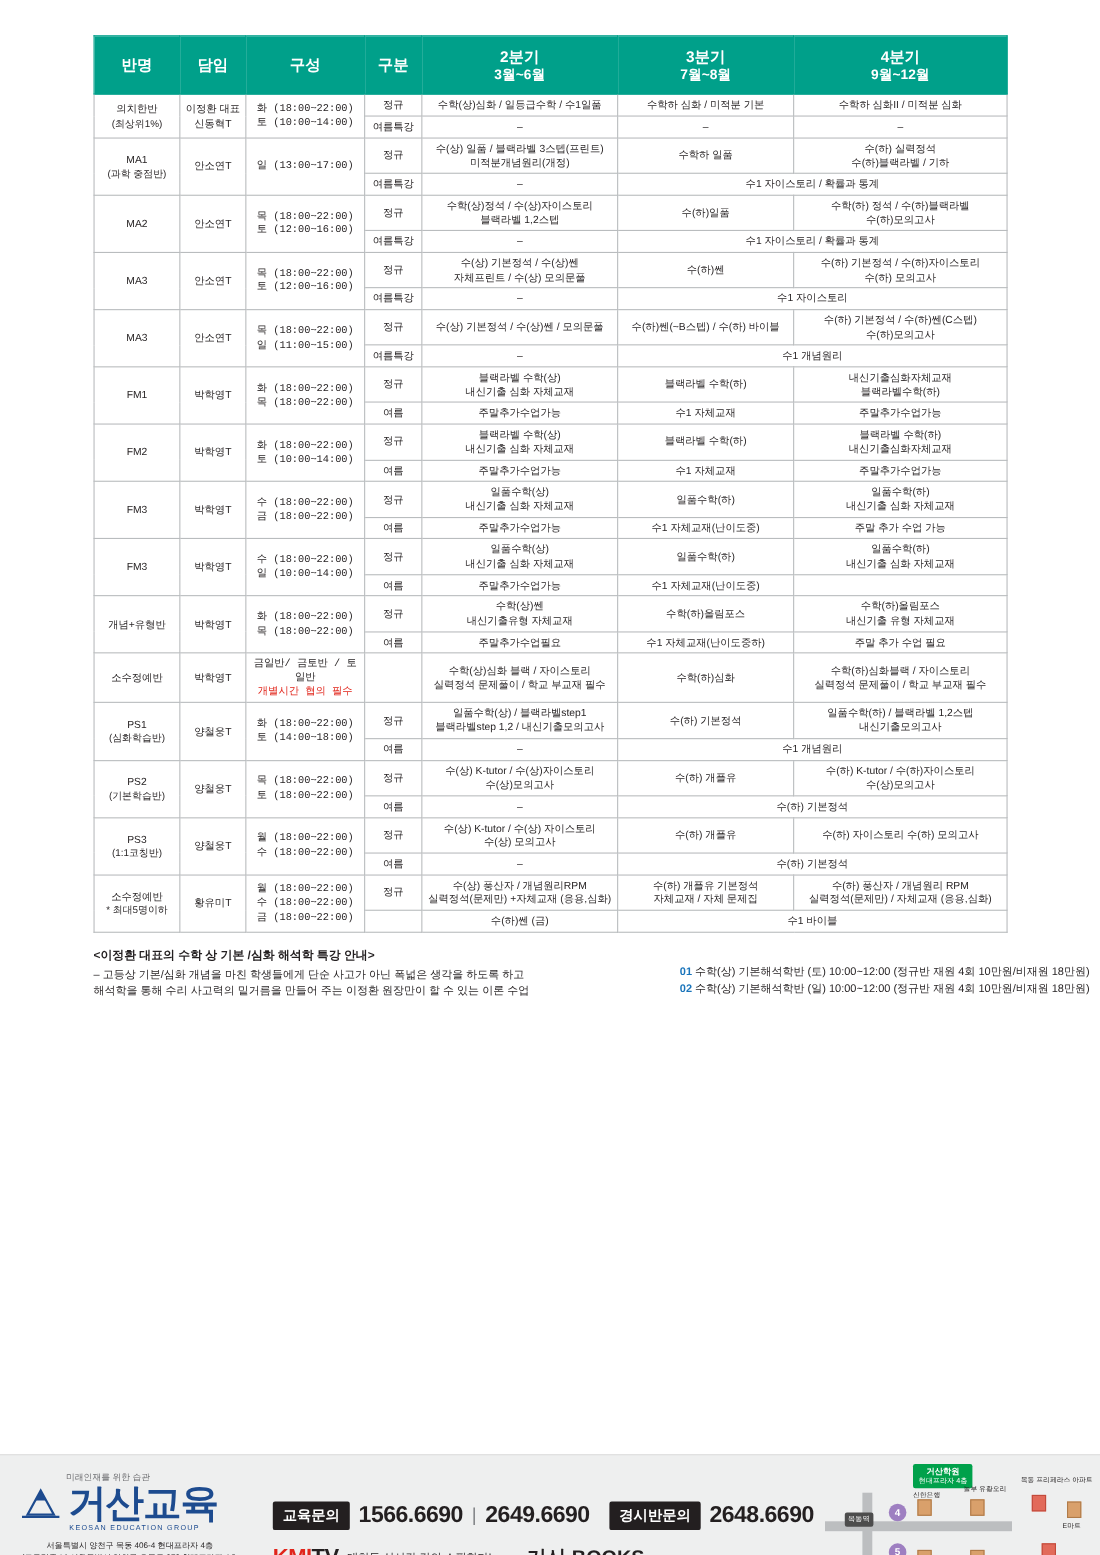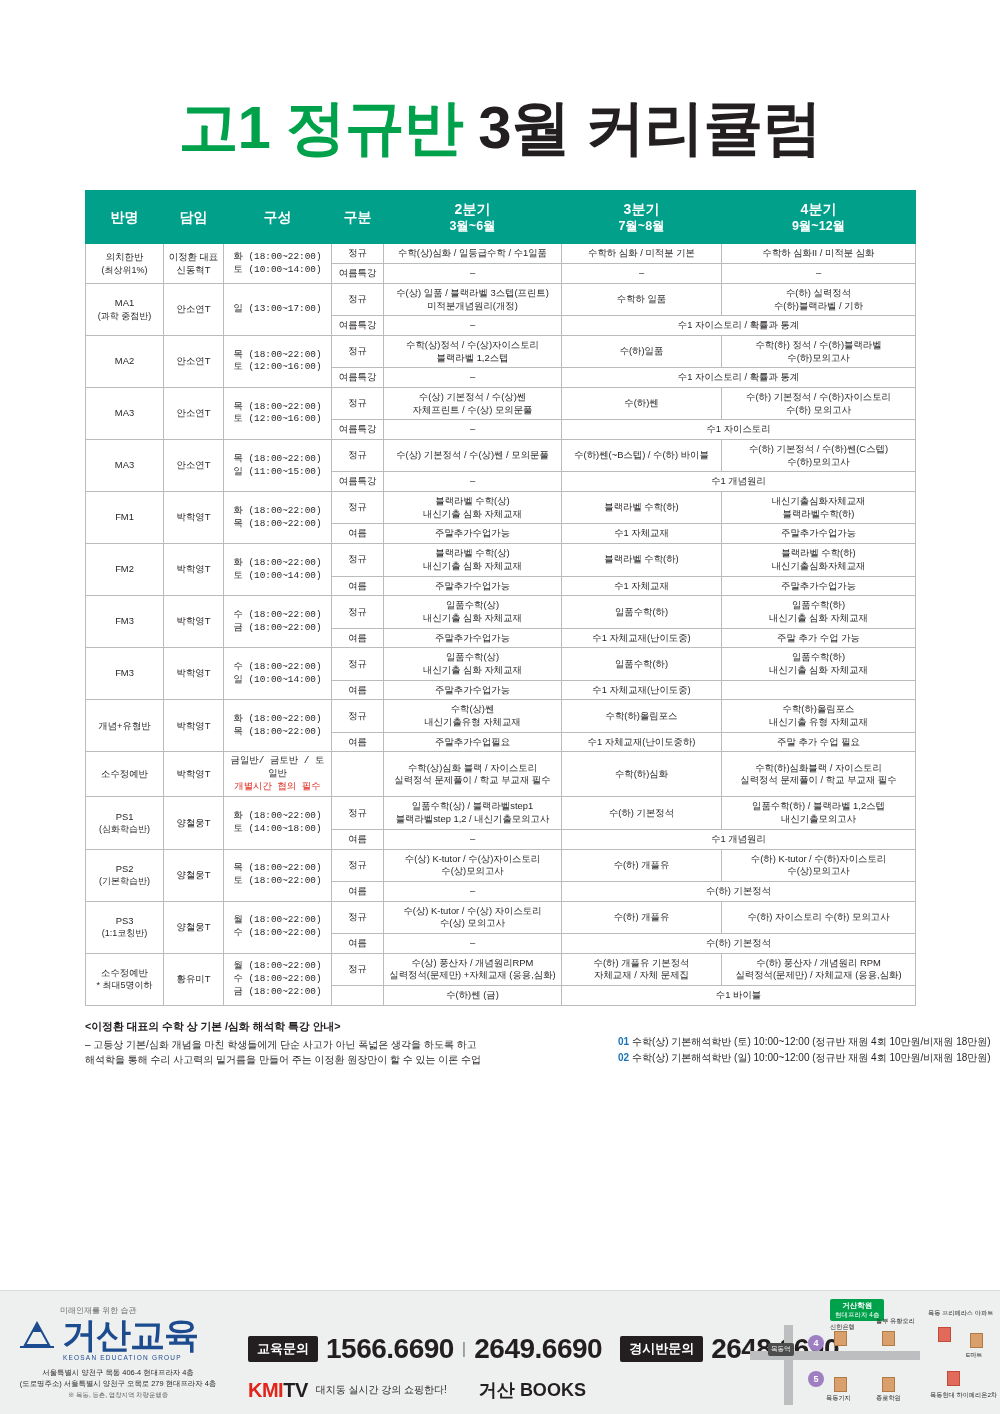--- a/index.html
+++ b/index.html
@@ -113,21 +113,21 @@
   .addr .tiny { font-size:6.4px; color:#58595b; }
 
   .contact-block { position:absolute; left:248px; top:24px; width:470px;margin-top:18px; }
   .contact-row { display:flex; align-items:center; gap:8px; }
   .tag {
     background:#231f20; color:#ffffff;
     font-size:13px; font-weight:bold;
     padding:4px 9px; border-radius:2px;
     white-space:nowrap;
   }
-  .phone { font-size:28px; font-weight:bold; color:#231f20; letter-spacing:-0.5px; }
+  .phone { font-size:21px; font-weight:bold; color:#231f20; letter-spacing:-0.5px; }
   .bar { color:#808285; font-size:17px; }
   .contact-row2 { display:flex; align-items:center; gap:8px; margin-top:13px; }
   .kmi { font-size:20px; font-weight:bold; color:#e1251b; letter-spacing:-0.5px;}
   .kmi .tv { color:#231f20; }
   .kmi-desc { font-size:10px; color:#231f20; }
   .books { font-size:18px; font-weight:bold; color:#231f20; margin-left:24px;}
   .books .g { color:#231f20; }
 
   
   .map-block { position:absolute; right:8px; top:8px; width:250px; height:108px; }
@@ -151,26 +151,20 @@
   .mok-tag {
     position:absolute; left:26px; top:44px;
     background:#4d4d4d; color:#fff; font-size:6.5px; padding:2px 3px; border-radius:2px;
   }
 </style>
 </head>
 <body>
 
 <div class="page">
 
-  <div class="title-wrap">
-    <div class="title">
-      <span class="green">고1 정규반</span>
-      <span class="dark">3월 커리큘럼</span>
-    </div>
-  </div>
 
   <div class="table-wrap">
     <table class="curr">
       <colgroup>
         <col style="width:78px">
         <col style="width:60px">
         <col style="width:108px">
         <col style="width:52px">
         <col style="width:178px">
         <col style="width:160px">

